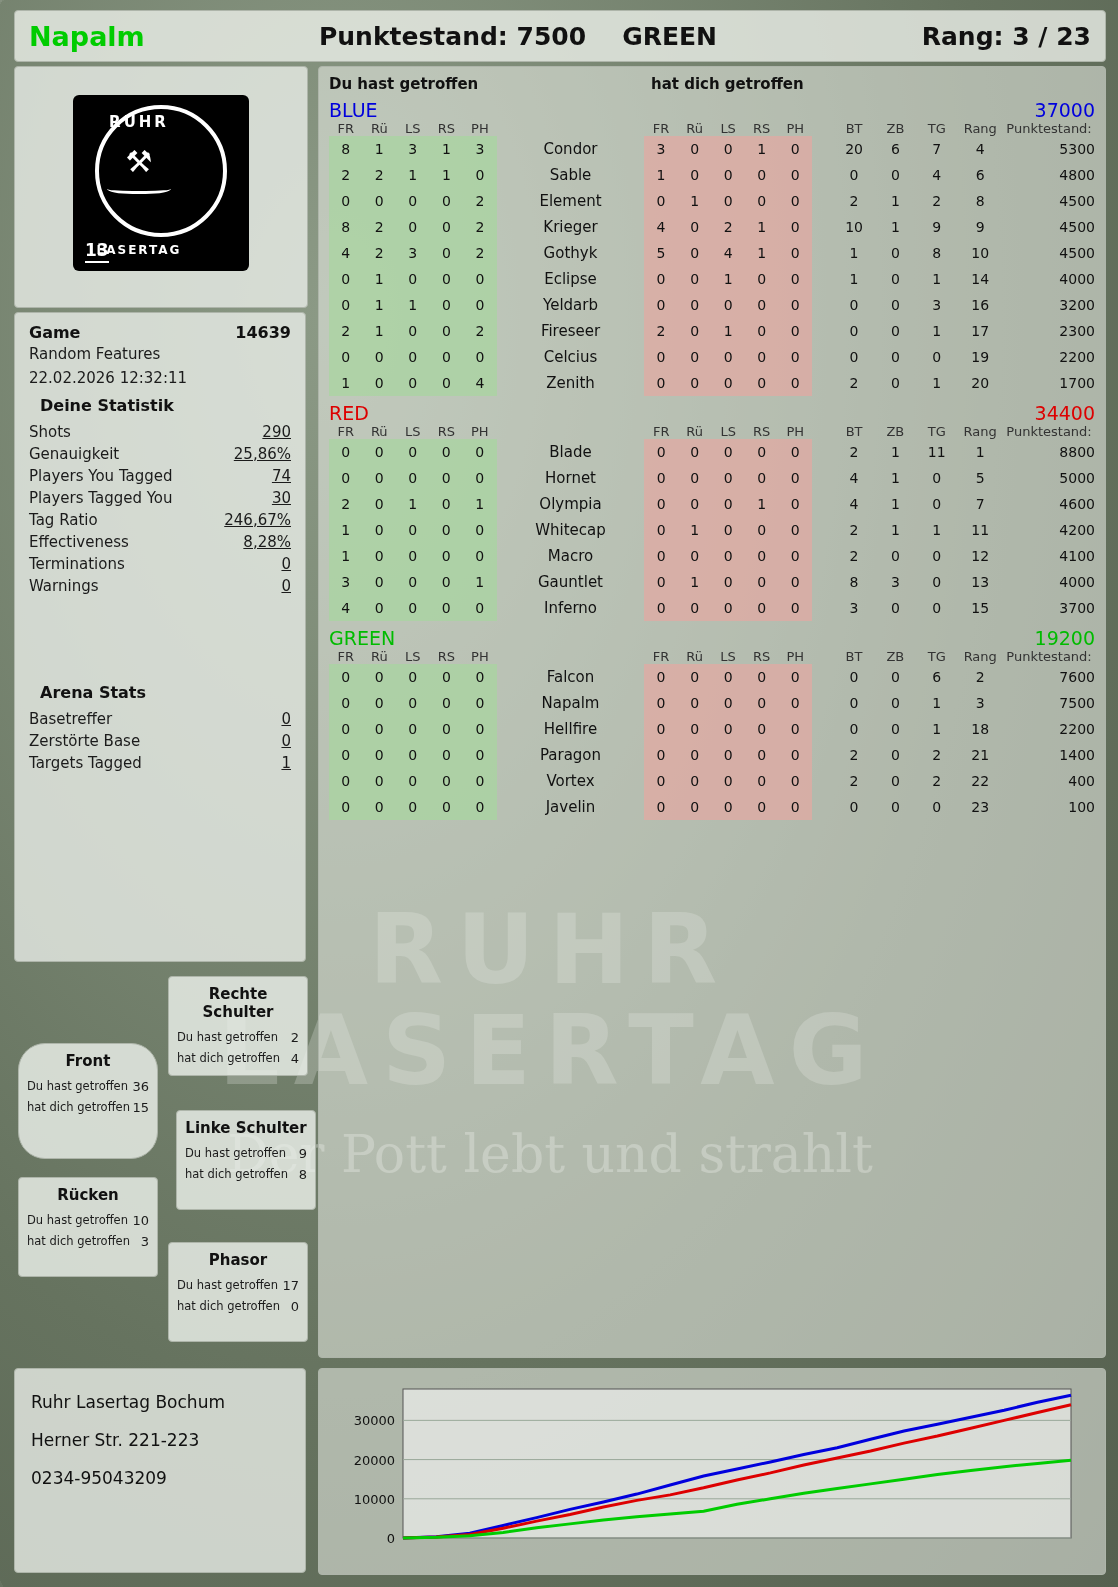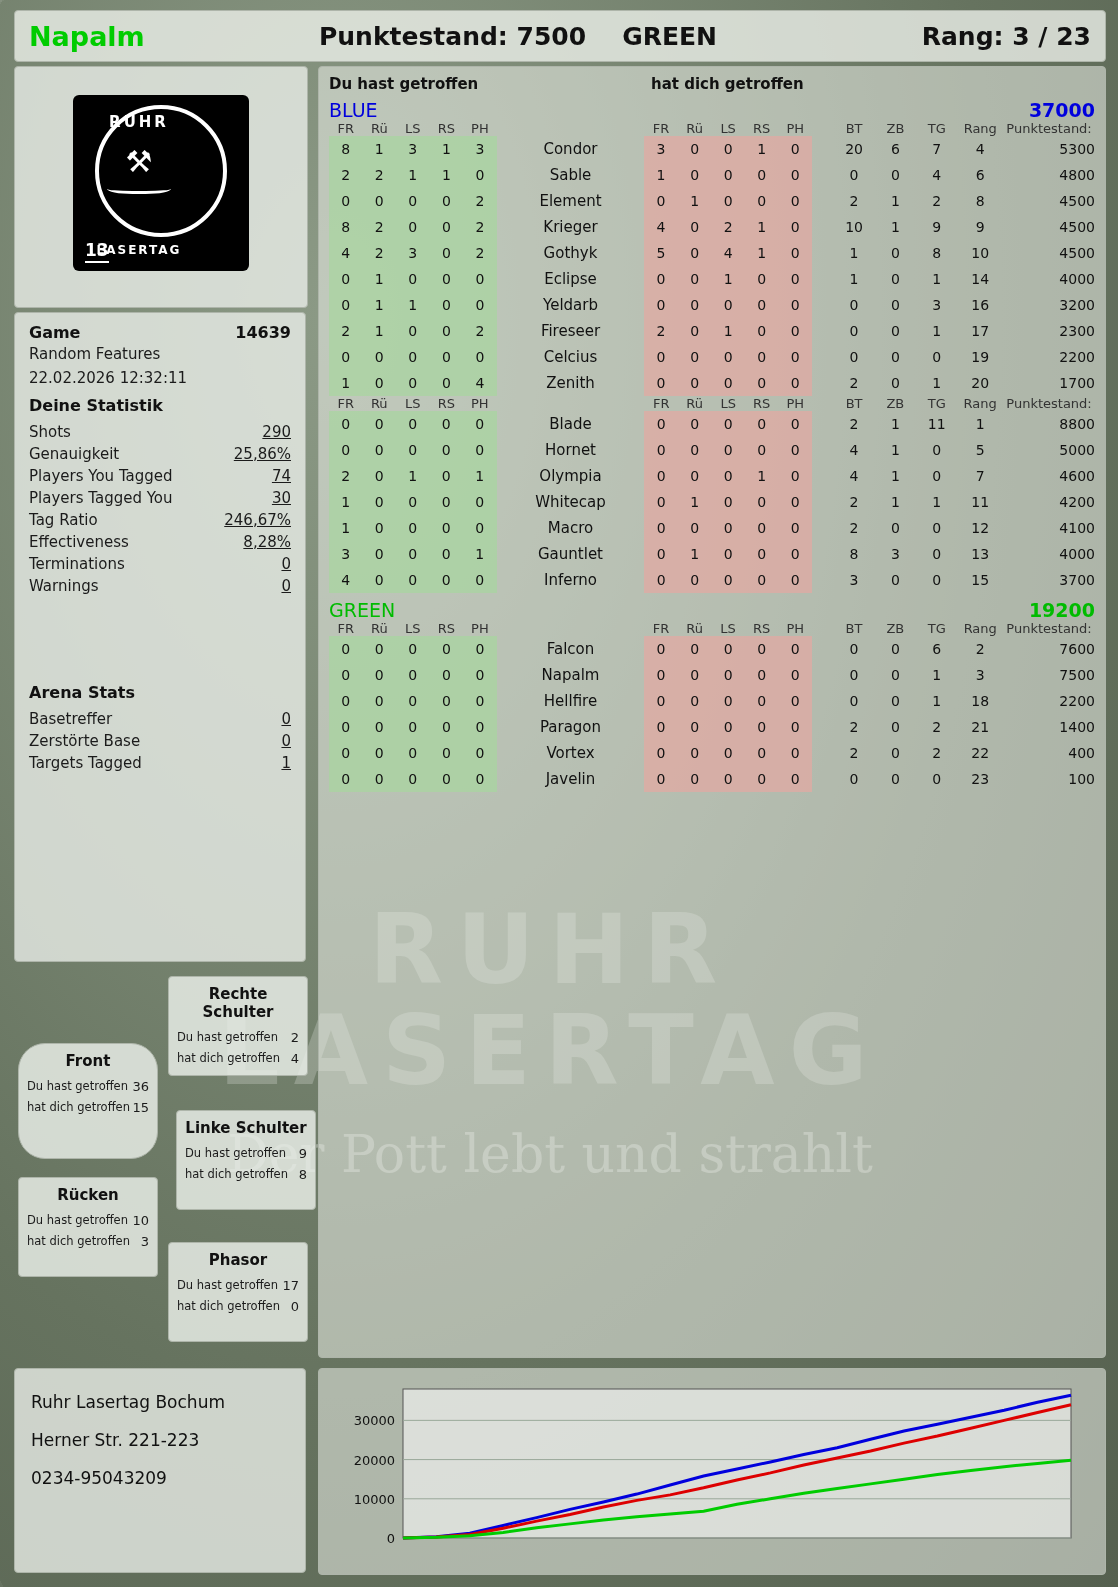--- a/index.html
+++ b/index.html
@@ -59,21 +59,21 @@
   .logo-bot{position:absolute;bottom:14px;left:0;width:132px;text-align:center;color:#fff;
     font-size:12px;font-weight:bold;letter-spacing:2px;}
   .logo-hammers{position:absolute;left:44px;top:50px;width:44px;height:34px;color:#fff;
     font-size:30px;line-height:34px;text-align:center;}
   .logo-wave{position:absolute;left:34px;top:86px;width:64px;height:10px;
     border-bottom:3px solid #fff;border-radius:0 0 40% 40%;}
   .logo-13{position:absolute;left:12px;bottom:8px;color:#fff;font-size:17px;font-weight:bold;
     border-bottom:2px solid #fff;padding-bottom:1px;}
 
   #game-panel{left:14px;top:312px;width:292px;height:650px;padding:10px 14px;box-sizing:border-box;}
-  .sect-title{font-size:16px;font-weight:bold;color:#111;margin:6px 0 6px;}
+  .sect-title{font-size:16px;font-weight:bold;color:#111;margin:6px 11px 6px;}
   .kv{display:flex;justify-content:space-between;font-size:15px;color:#1b1b1b;padding:2px 0;}
   .kv .v{font-variant-numeric:tabular-nums;text-decoration:underline;}
   .game-head{display:flex;justify-content:space-between;font-size:16px;font-weight:bold;color:#111;}
   .game-sub{font-size:15px;color:#1b1b1b;padding:3px 0;}
 
   
   .zone{position:absolute;background:rgba(236,240,234,0.82);border:1px solid #aeb5aa;border-radius:4px;
         padding:6px 8px;box-sizing:border-box;}
   .zone h4{margin:2px 0 6px;font-size:15px;text-align:center;font-weight:bold;color:#111;}
   .zrow{display:flex;justify-content:space-between;font-size:11.5px;color:#1b1b1b;padding:3px 0;}
@@ -89,21 +89,21 @@
   #address div{font-size:17px;color:#111;padding:9px 0;}
 
   
   #score-panel{left:318px;top:66px;width:786px;height:1290px;background:rgba(236,240,234,0.55);}
   .sp-inner{padding:8px 10px 0 10px;}
   .col-heads{display:flex;font-size:15px;font-weight:bold;color:#111;margin-bottom:3px;}
   table.tt{border-collapse:collapse;width:100%;font-size:14px;color:#111;}
   table.tt td,table.tt th{padding:0;}
   .team-row{display:flex;align-items:center;margin:6px 0 0;}
   .team-name{font-size:19px;font-weight:normal;}
-  .team-score{margin-left:auto;font-size:19px;font-weight:bold;}
+  .team-score{margin-left:auto;font-size:19px;font-weight:normal;}
   .hdr-cells td{font-size:13px;color:#333;text-align:center;padding:1px 0;}
   .cell{text-align:center;width:34px;font-variant-numeric:tabular-nums;}
   .namecell{width:150px;text-align:center;font-size:15px;padding:2px 0;}
   .gap{width:22px;}
   .numcell{width:42px;text-align:center;font-variant-numeric:tabular-nums;}
   .rankcell{width:46px;text-align:center;}
   .ptscell{width:92px;text-align:right;padding-right:6px;font-variant-numeric:tabular-nums;}
   .bg-green{background:rgba(168,214,160,0.72);}
   .bg-red{background:rgba(226,170,163,0.75);}
   tr.datarow td{height:26px;}
@@ -486,20 +486,24 @@
               <td class="cell bg-red">0</td>
               <td class="gap"></td>
               <td class="numcell">2</td>
               <td class="numcell">0</td>
               <td class="numcell">1</td>
               <td class="rankcell">20</td>
               <td class="ptscell">1700</td>
             </tr>
           </tbody>
         </table>
+        <div class="team-row">
+          <span class="team-name" style="color: rgb(221, 0, 0);">RED</span>
+          <span class="team-score" style="color: rgb(221, 0, 0);">34400</span>
+        </div>
         <table class="tt">
           <tbody>
             <tr class="hdr-cells">
               <td class="cell">FR</td>
               <td class="cell">Rü</td>
               <td class="cell">LS</td>
               <td class="cell">RS</td>
               <td class="cell">PH</td>
               <td class="namecell"></td>
               <td class="cell">FR</td>

